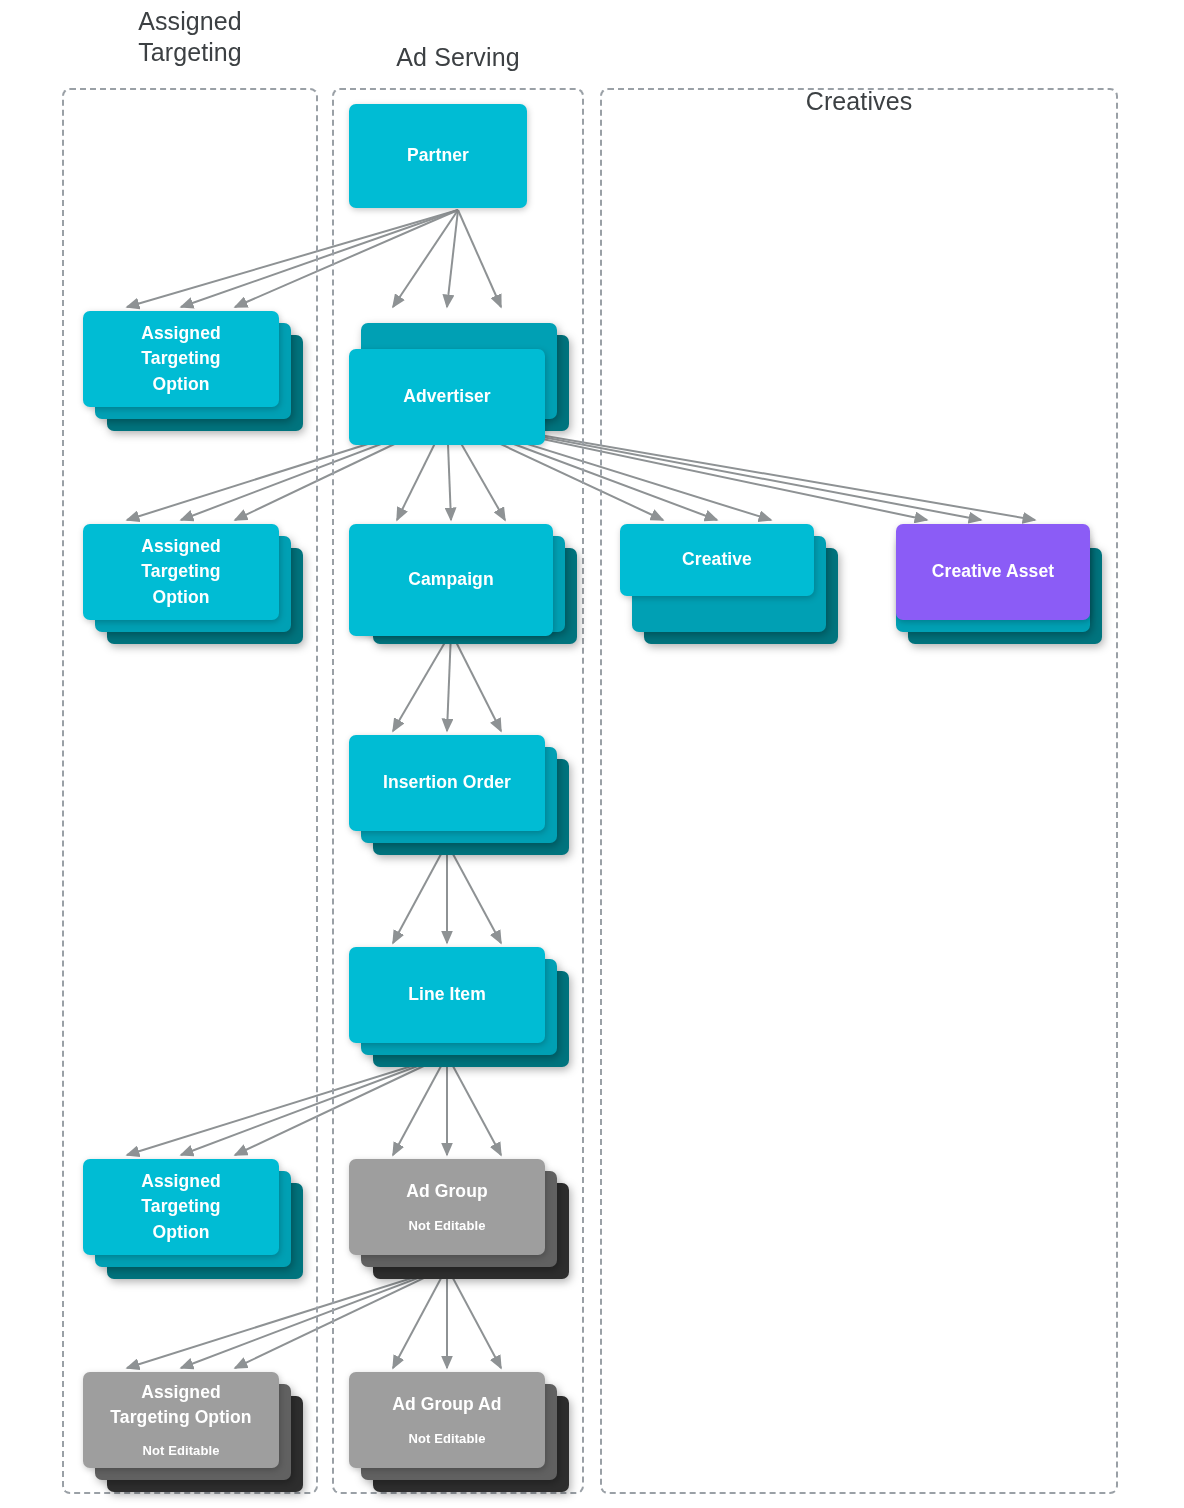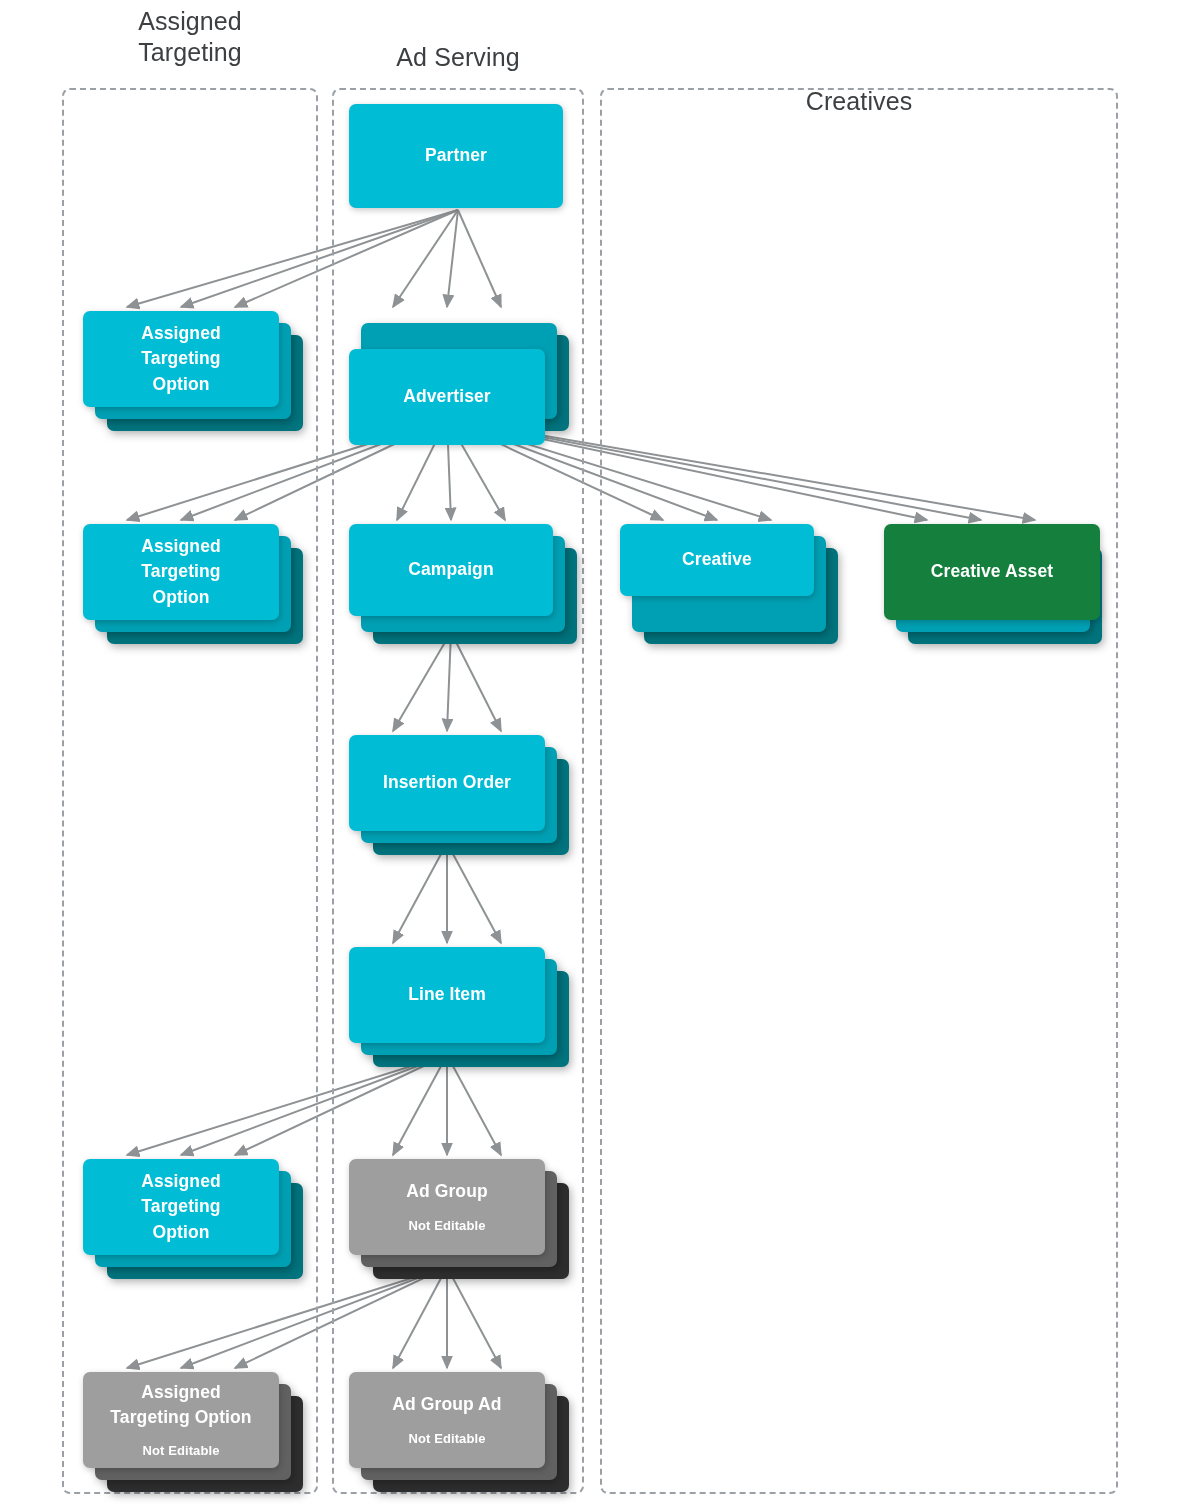--- a/index.html
+++ b/index.html
@@ -133,21 +133,21 @@
       <div class="group-box" style="left: 600px; top: 88px; width: 518px; height: 1406px; border-color: rgb(154, 160, 166);"></div>
     </div>
   <div id="titles-layer">
       <div class="group-title" style="left: 62px; top: 6px; width: 256px; color: rgb(60, 64, 67); white-space: pre-line;">Assigned
 Targeting</div>
       <div class="group-title" style="left: 332px; top: 42px; width: 252px; color: rgb(60, 64, 67); white-space: pre-line;">Ad Serving</div>
       <div class="group-title" style="left: 600px; top: 42px; width: 518px; color: rgb(60, 64, 67); white-space: pre-line; margin-top: 44px;">Creatives</div>
     </div>
   <div id="nodes-layer">
       <div class="node" style="left: 349px; top: 104px; width: 242px; height: 128px;">
-        <div class="layer front" style="left: 0px; top: 0px; width: 214px; height: 104px; background: rgb(0, 188, 212); z-index: 5;">
+        <div class="layer front" style="left: 0px; top: 0px; width: 178px; height: 104px; background: rgb(0, 188, 212); z-index: 5;">
           <div class="node-label" style="color: rgb(255, 255, 255);">Partner</div>
         </div>
       </div>
       <div class="node" style="left: 83px; top: 311px; width: 220px; height: 120px;">
         <div class="layer back" style="left: 24px; top: 24px; width: 196px; height: 96px; background: rgb(0, 116, 126); z-index: 1;"></div>
         <div class="layer back" style="left: 12px; top: 12px; width: 196px; height: 96px; background: rgb(0, 160, 180); z-index: 2;"></div>
         <div class="layer front" style="left: 0px; top: 0px; width: 196px; height: 96px; background: rgb(0, 188, 212); z-index: 5;">
           <div class="node-label" style="color: rgb(255, 255, 255);">Assigned
 Targeting
 Option</div>
@@ -165,35 +165,35 @@
         <div class="layer back" style="left: 12px; top: 12px; width: 196px; height: 96px; background: rgb(0, 160, 180); z-index: 2;"></div>
         <div class="layer front" style="left: 0px; top: 0px; width: 196px; height: 96px; background: rgb(0, 188, 212); z-index: 5;">
           <div class="node-label" style="color: rgb(255, 255, 255);">Assigned
 Targeting
 Option</div>
         </div>
       </div>
       <div class="node" style="left: 349px; top: 524px; width: 228px; height: 120px;">
         <div class="layer back" style="left: 24px; top: 24px; width: 204px; height: 96px; background: rgb(0, 116, 126); z-index: 1;"></div>
         <div class="layer back" style="left: 12px; top: 12px; width: 204px; height: 96px; background: rgb(0, 160, 180); z-index: 2;"></div>
-        <div class="layer front" style="left: 0px; top: 0px; width: 204px; height: 92px; background: rgb(0, 188, 212); z-index: 5;">
+        <div class="layer front" style="left: 0px; top: 0px; width: 204px; height: 112px; background: rgb(0, 188, 212); z-index: 5;">
           <div class="node-label" style="color: rgb(255, 255, 255);">Campaign</div>
         </div>
       </div>
       <div class="node" style="left: 620px; top: 524px; width: 218px; height: 120px;">
         <div class="layer back" style="left: 24px; top: 24px; width: 194px; height: 96px; background: rgb(0, 116, 126); z-index: 1;"></div>
         <div class="layer back" style="left: 12px; top: 12px; width: 194px; height: 96px; background: rgb(0, 160, 180); z-index: 2;"></div>
         <div class="layer front" style="left: 0px; top: 0px; width: 194px; height: 72px; background: rgb(0, 188, 212); z-index: 5;">
           <div class="node-label" style="color: rgb(255, 255, 255);">Creative</div>
         </div>
       </div>
       <div class="node" style="left: 884px; top: 524px; width: 218px; height: 120px;">
         <div class="layer back" style="left: 24px; top: 24px; width: 194px; height: 96px; background: rgb(0, 116, 126); z-index: 1;"></div>
         <div class="layer back" style="left: 12px; top: 12px; width: 194px; height: 96px; background: rgb(0, 160, 180); z-index: 2;"></div>
-        <div class="layer front" style="left: 0px; top: 0px; width: 216px; height: 96px; background: #15803d; z-index: 5;">
+        <div class="layer front" style="left: 12px; top: 0px; width: 194px; height: 96px; background: #8b5cf6; z-index: 5;">
           <div class="node-label" style="color: rgb(255, 255, 255);">Creative Asset</div>
         </div>
       </div>
       <div class="node" style="left: 349px; top: 735px; width: 220px; height: 120px;">
         <div class="layer back" style="left: 24px; top: 24px; width: 196px; height: 96px; background: rgb(0, 116, 126); z-index: 1;"></div>
         <div class="layer back" style="left: 12px; top: 12px; width: 196px; height: 96px; background: rgb(0, 160, 180); z-index: 2;"></div>
         <div class="layer front" style="left: 0px; top: 0px; width: 196px; height: 96px; background: rgb(0, 188, 212); z-index: 5;">
           <div class="node-label" style="color: rgb(255, 255, 255);">Insertion Order</div>
         </div>
       </div>

